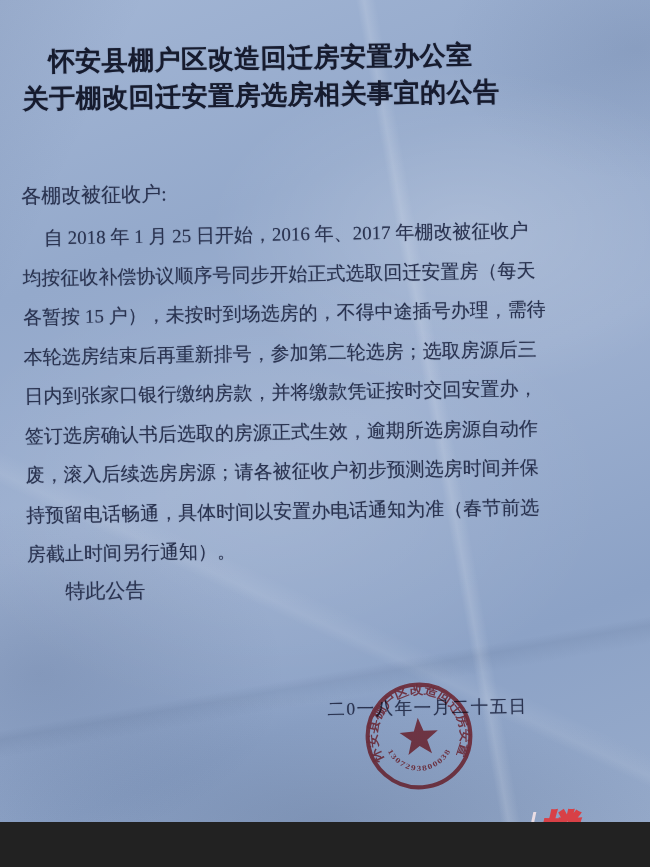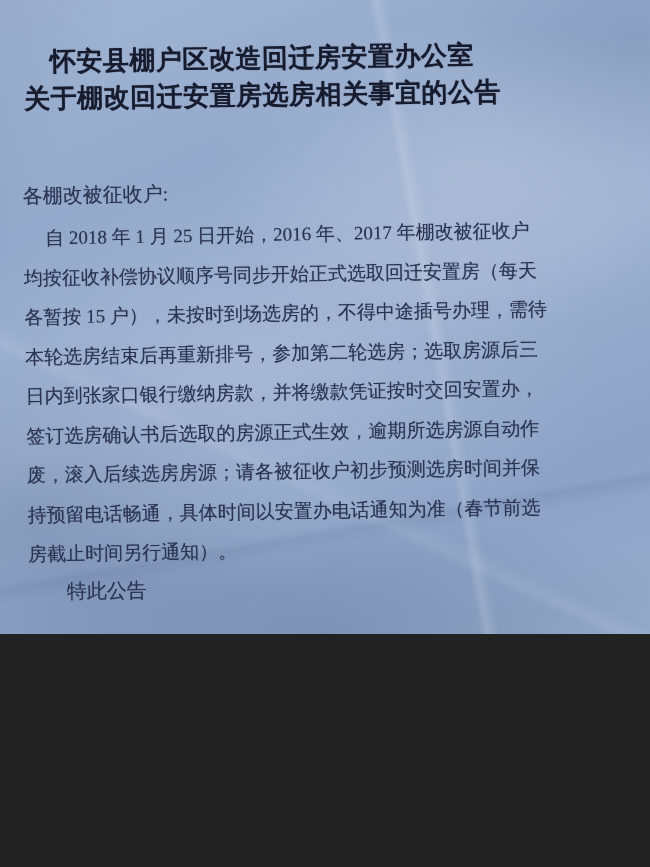--- a/index.html
+++ b/index.html
@@ -1,17 +1,17 @@
 <!DOCTYPE html>
 <html><head>
 <meta charset="utf-8">
 <style>
   html,body { margin:0; padding:0; background:#222; }
   .photo {
-    position:relative; width:650px; height:634px; overflow:hidden;
+    position:relative; width:650px; height:822px; overflow:hidden;
     font-family:"Liberation Serif","DejaVu Serif",serif;
     background:
       radial-gradient(ellipse 420px 260px at 72% 28%, rgba(255,255,255,.18), transparent 62%),
       radial-gradient(ellipse 480px 320px at 42% 60%, rgba(255,255,255,.10), transparent 70%),
       radial-gradient(ellipse 380px 260px at 6% 82%, rgba(40,60,100,.16), transparent 65%),
       radial-gradient(ellipse 320px 220px at 98% 6%, rgba(40,60,100,.10), transparent 60%),
       radial-gradient(ellipse 520px 170px at 50% 100%, rgba(50,70,105,.20), transparent 75%),
       linear-gradient(115deg, rgba(50,70,110,.10) 0%, transparent 14%),
       linear-gradient(158deg, #a3b6d5 0%, #94a9cb 28%, #9db0d0 52%, #8ca2c6 78%, #97abcb 100%);
   }

